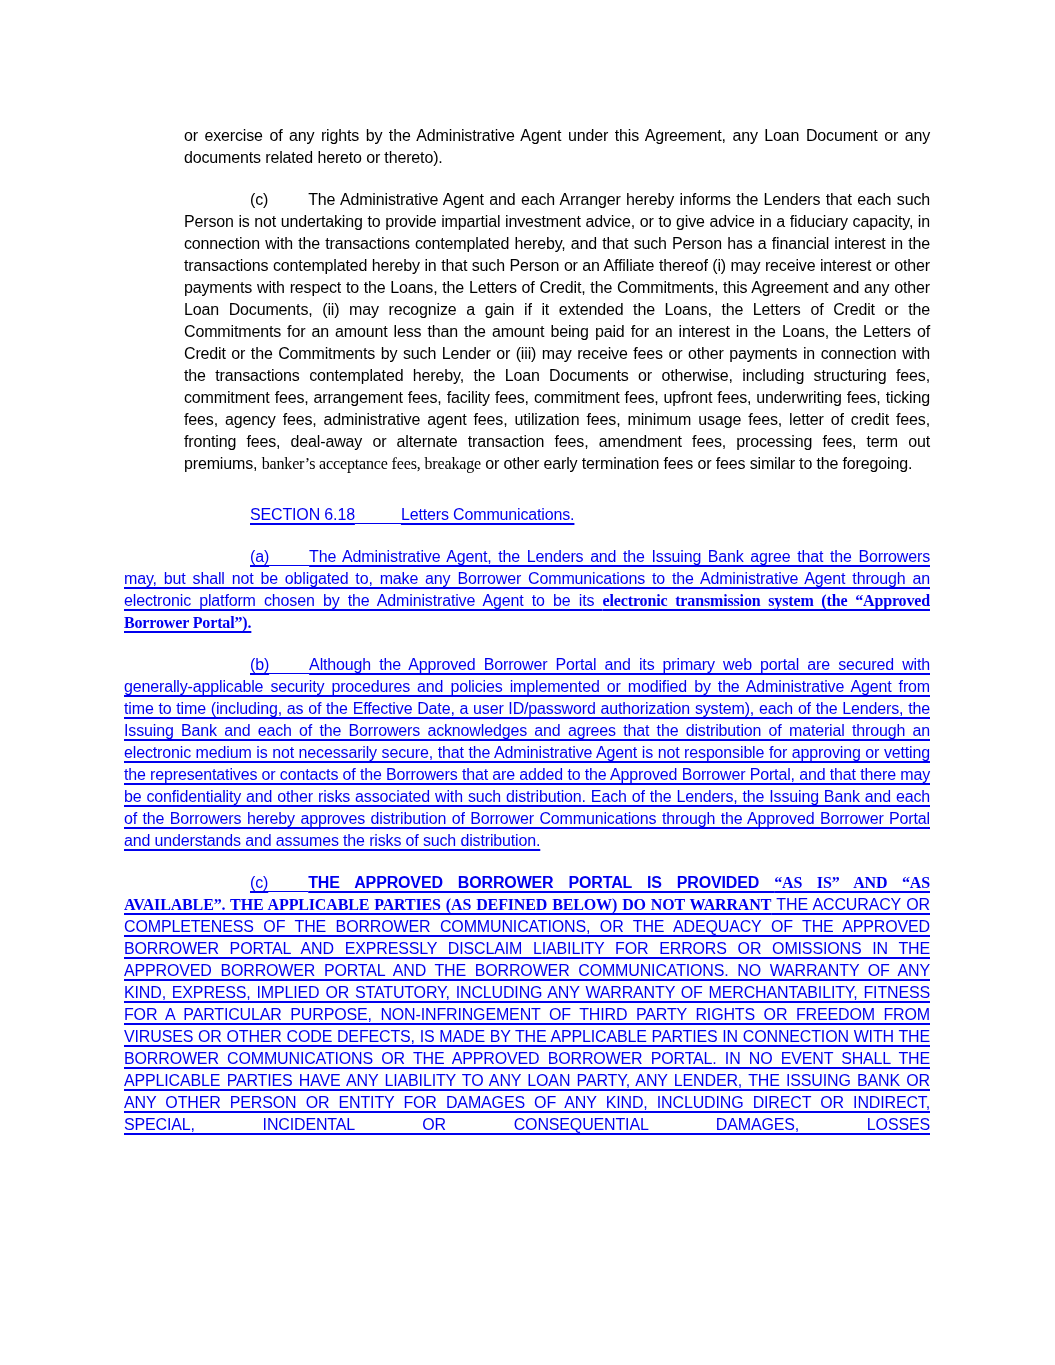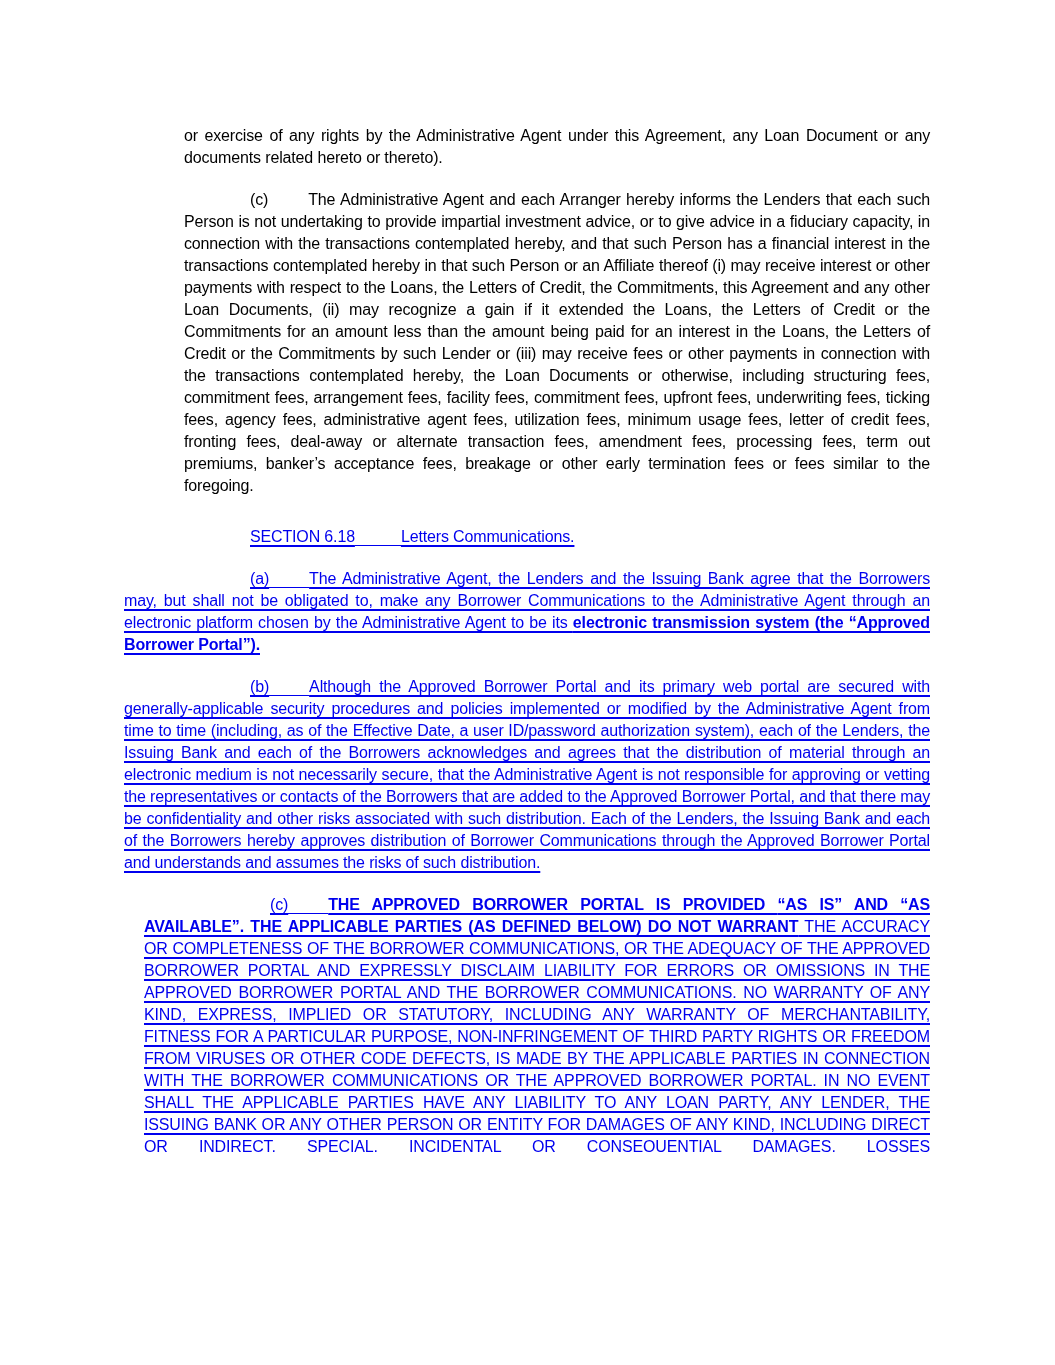--- a/index.html
+++ b/index.html
@@ -43,23 +43,23 @@
   .heading { margin-top: 9px; }
   .tab { display: inline-block; width: 40px; }
   .tab-u {
     display: inline-block;
     width: 40px;
     height: 4px;
     border-bottom: 1.5px solid currentColor;
     vertical-align: -4px;
   }
   .tab-wide { width: 46px; }
-  .serif { font-family: Liberation Sans, sans-serif; }
+  .serif { font-family: Liberation Serif, serif; }
   .bold { font-weight: bold; }
-  .justify-last { text-align-last: justify; margin-left: 20px; }
+  .justify-last { text-align-last: justify; }
   .footer {
     margin-top: 8px;
     line-height: 22px;
     text-align: center;
     color: #000000;
   }
 </style>
 </head>
 <body>
 

